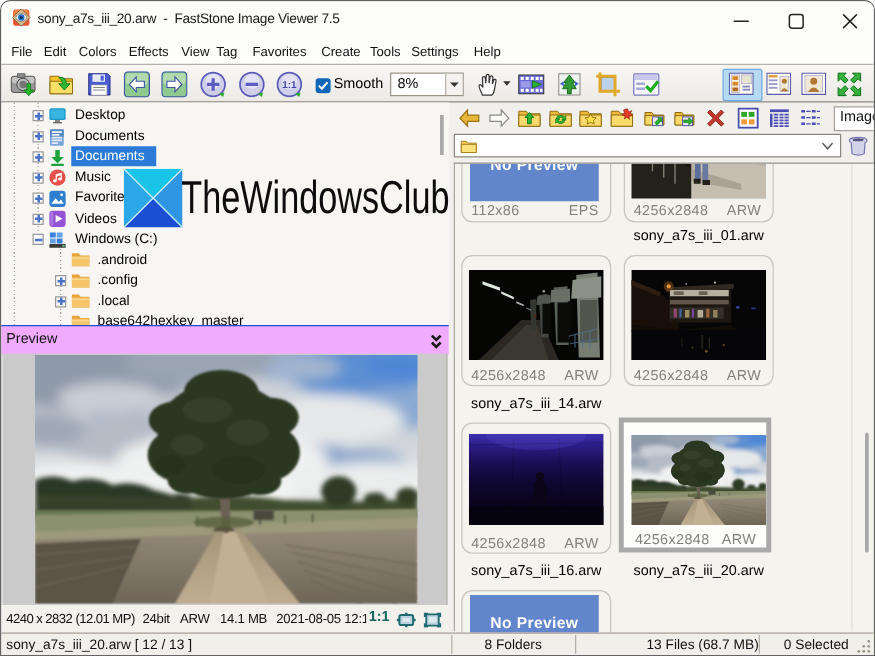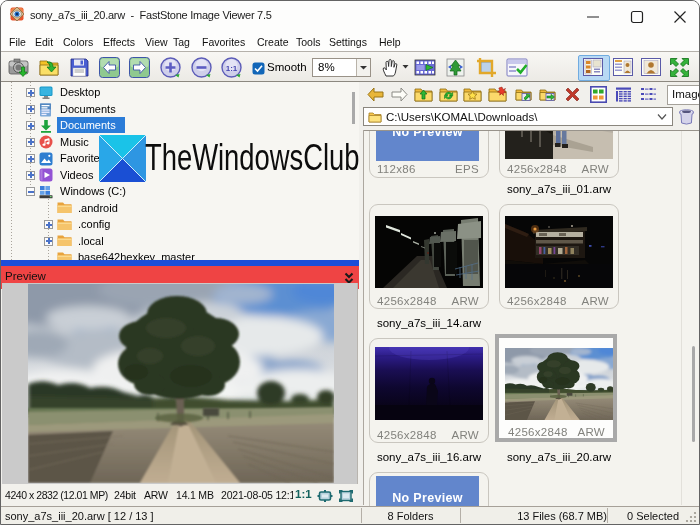--- a/index.html
+++ b/index.html
@@ -8,21 +8,21 @@
   .abs{position:absolute;}
   
   .titlebar{position:absolute;left:0;top:0;width:698px;height:31px;background:#fdfdfc;}
   .menubar{position:absolute;left:0;top:31px;width:698px;height:19px;background:#fdfdfc;border-bottom:1px solid #b5b1ab;}
   .menubar span{position:absolute;top:4px;font-size:10.5px;color:#111;}
   .toolbar{position:absolute;left:0;top:51px;width:698px;height:29px;
      background:linear-gradient(#f8f7f4,#eceae5);border-bottom:1px solid #8c8880;}
   
   .tree{position:absolute;left:0;top:81px;width:358px;height:178px;background:#f7f6f2;overflow:hidden;}
   .trow{position:absolute;font-size:11px;color:#000;white-space:nowrap;}
-  .pvhead{position:absolute;left:0;top:259px;width:358px;height:23px;background:#ef4444;border-top:6px solid #1d4ed8;}
+  .pvhead{position:absolute;left:0;top:259px;width:358px;height:23px;background:#f0abfc;border-top:1px solid #1d4ed8;}
   .pvpane{position:absolute;left:1px;top:282px;width:355px;height:201px;background:#cacaca;border-right:1px solid #b8b4ae;box-sizing:content-box;}
   .infobar{position:absolute;left:0;top:483px;width:358px;height:22px;background:#f2f1ec;}
   .statusbar{position:absolute;left:0;top:505px;width:698px;height:18px;background:#f0efe9;border-top:1px solid #a6a098;}
   
   .rtoolbar{position:absolute;left:362px;top:81px;width:336px;height:25px;}
   .addr{position:absolute;left:362px;top:106px;width:310px;height:19px;background:#fff;border:1px solid #8a867e;box-sizing:border-box;}
   .thumbs{position:absolute;left:362px;top:130px;width:336px;height:478px;background:#f4f3ee;overflow:hidden;}
   .card{position:absolute;width:120px;height:105px;border:1px solid #c9c6bf;border-radius:9px;box-sizing:border-box;}
   .cardlabel{position:absolute;font-size:11.5px;color:#82827d;letter-spacing:0.3px;}
   .fname{position:absolute;font-size:11.5px;color:#000;text-align:center;width:130px;}
@@ -585,21 +585,20 @@
           <rect x="13.5" y="12.6" width="2.5" height="1"></rect>
       </g>
     </svg>
   </div>
 
   <div class="addr">
     <svg class="abs" style="left:4px;top:3px" width="14" height="12" viewBox="0 0 14 12">
       <path d="M1 2 h4 l1.5 1.5 H13 V11 H1 Z" fill="#f7c64d" stroke="#a8832a" stroke-width="0.8"></path>
       <path d="M1 4.5 H13 V11 H1 Z" fill="#fde27e" stroke="#a8832a" stroke-width="0.8"></path>
     </svg>
-    <div class="abs" style="left:22px;top:3px;font-size:11.5px;color:#111">C:\Users\KOMAL\Downloads\</div>
     <svg class="abs" style="left:293px;top:5px" width="10" height="8">
         <path d="M1 1.5 L5 6 L9 1.5" fill="none" stroke="#555" stroke-width="1.2"></path>
       </svg>
   </div>
 
   <svg class="abs" style="left:677px;top:108px" width="17" height="16" viewBox="0 0 17 16">
     <ellipse cx="8.5" cy="3" rx="7" ry="2.2" fill="#e7e6f2" stroke="#7a7ab8" stroke-width="1"></ellipse>
     <path d="M1.5 3.2 Q1.5 5 3 5.2 L3.6 14 Q8.5 16.2 13.4 14 L14 5.2 Q15.5 5 15.5 3.2" fill="#d4d3ea" stroke="#7a7ab8" stroke-width="1"></path>
     <ellipse cx="8.5" cy="2.8" rx="4.5" ry="1.2" fill="#55557e"></ellipse>
   </svg>

